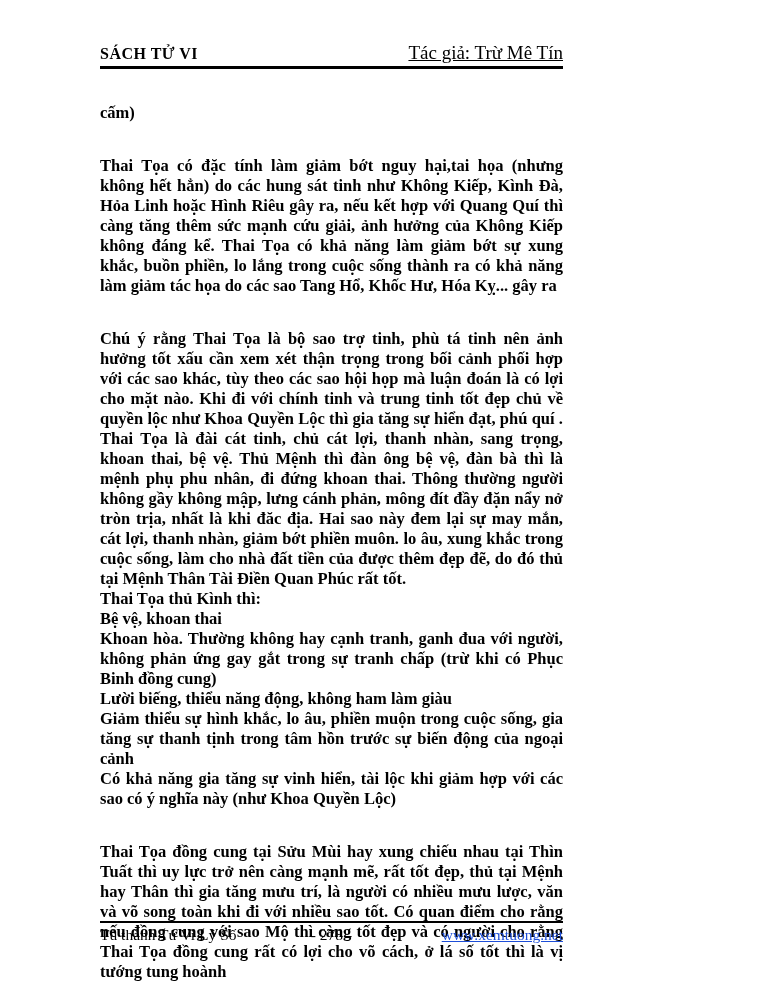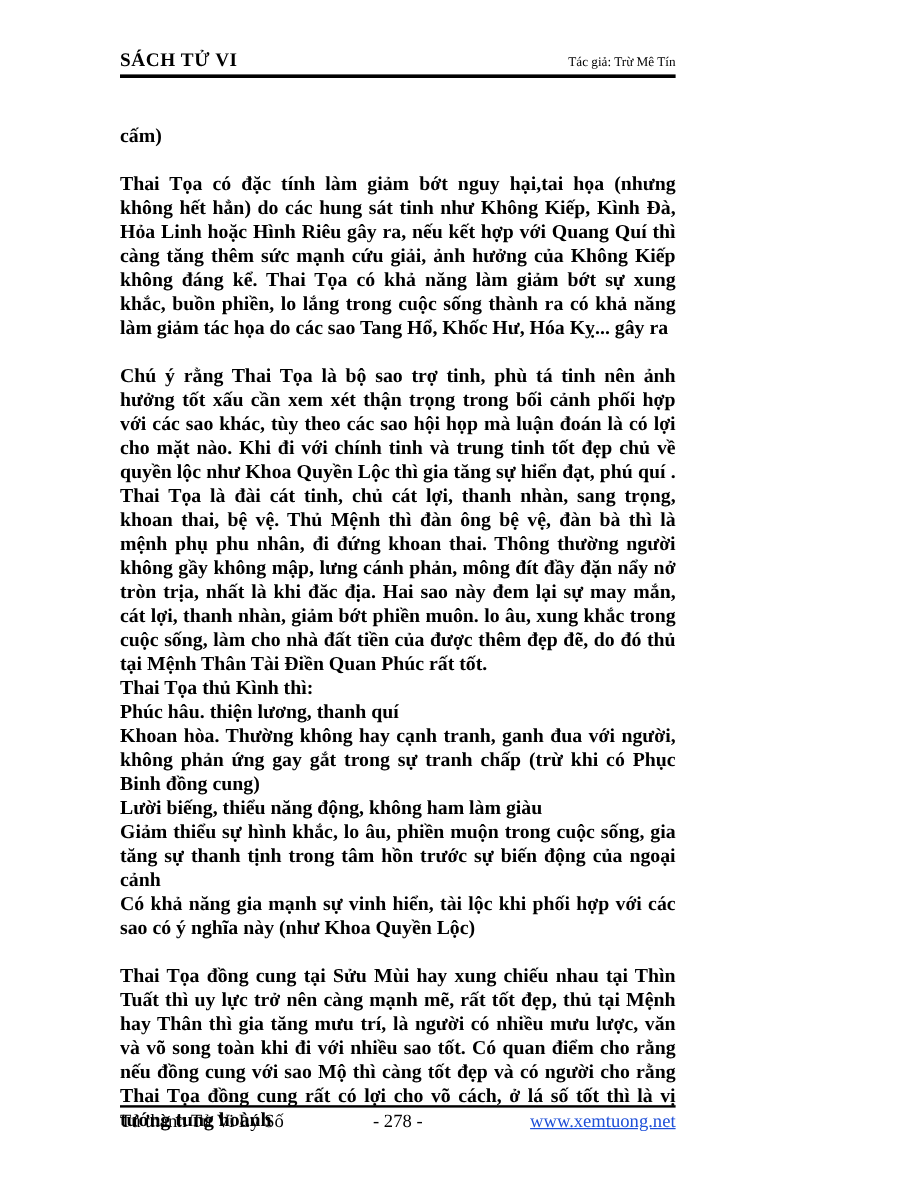--- a/index.html
+++ b/index.html
@@ -27,21 +27,22 @@
     display: flex;
     justify-content: space-between;
     align-items: baseline;
   }
   .header-left {
     font-weight: bold;
     font-size: 16px;
     letter-spacing: 0.5px;
   }
   .header-right {
-    font-size: 11px;
+    font-size: 19px;
+    text-decoration: underline;
   }
   .header-rule {
     margin-top: 2px;
     height: 3px;
     background: #000000;
   }
   
   .body-text {
     position: absolute;
     left: 100px;
@@ -49,21 +50,21 @@
     top: 103px;
     font-size: 16.5px;
     line-height: 20px;
   }
   .body-text p {
     margin: 0;
     text-align: justify;
     font-weight: bold;
   }
   .body-text p.para {
-    margin-top: 20px;
+    margin-top: 33px;
   }
   .body-text p:first-child {
     margin-top: 0;
   }
   
   .footer {
     position: absolute;
     left: 100px;
     right: 79px;
     top: 921px;
@@ -98,25 +99,25 @@
       <span class="header-right">Tác giả: Trừ Mê Tín</span>
     </div>
     <div class="header-rule"></div>
   </div>
 
   <div class="body-text">
     <p class="para">cấm)</p>
     <p class="para">Thai Tọa có đặc tính làm giảm bớt nguy hại,tai họa (nhưng không hết hẳn) do các hung sát tinh như Không Kiếp, Kình Đà, Hỏa Linh hoặc Hình Riêu gây ra, nếu kết hợp với Quang Quí thì càng tăng thêm sức mạnh cứu giải, ảnh hưởng của Không Kiếp không đáng kể. Thai Tọa có khả năng làm giảm bớt sự xung khắc, buồn phiền, lo lắng trong cuộc sống thành ra có khả năng làm giảm tác họa do các sao Tang Hổ, Khốc Hư, Hóa Kỵ... gây ra</p>
     <p class="para">Chú ý rằng Thai Tọa là bộ sao trợ tinh, phù tá tinh nên ảnh hưởng tốt xấu cần xem xét thận trọng trong bối cảnh phối hợp với các sao khác, tùy theo các sao hội họp mà luận đoán là có lợi cho mặt nào. Khi đi với chính tinh và trung tinh tốt đẹp chủ về quyền lộc như Khoa Quyền Lộc thì gia tăng sự hiển đạt, phú quí . Thai Tọa là đài cát tinh, chủ cát lợi, thanh nhàn, sang trọng, khoan thai, bệ vệ. Thủ Mệnh thì đàn ông bệ vệ, đàn bà thì là mệnh phụ phu nhân, đi đứng khoan thai. Thông thường người không gầy không mập, lưng cánh phản, mông đít đầy đặn nẩy nở tròn trịa, nhất là khi đăc địa. Hai sao này đem lại sự may mắn, cát lợi, thanh nhàn, giảm bớt phiền muôn. lo âu, xung khắc trong cuộc sống, làm cho nhà đất tiền của được thêm đẹp đẽ, do đó thủ tại Mệnh Thân Tài Điền Quan Phúc rất tốt.</p>
     <p class="line">Thai Tọa thủ Kình thì:</p>
-    <p class="line">Phúc hâu. thiện lương, thanh quí</p>
+    <p class="line">Bệ vệ, khoan thai</p>
     <p class="line">Khoan hòa. Thường không hay cạnh tranh, ganh đua với người, không phản ứng gay gắt trong sự tranh chấp (trừ khi có Phục Binh đồng cung)</p>
     <p class="line">Lười biếng, thiểu năng động, không ham làm giàu</p>
     <p class="line">Giảm thiểu sự hình khắc, lo âu, phiền muộn trong cuộc sống, gia tăng sự thanh tịnh trong tâm hồn trước sự biến động của ngoại cảnh</p>
-    <p class="line">Có khả năng gia mạnh sự vinh hiển, tài lộc khi phối hợp với các sao có ý nghĩa này (như Khoa Quyền Lộc)</p>
+    <p class="line">Có khả năng gia tăng sự vinh hiển, tài lộc khi giảm hợp với các sao có ý nghĩa này (như Khoa Quyền Lộc)</p>
     <p class="para">Thai Tọa đồng cung tại Sửu Mùi hay xung chiếu nhau tại Thìn Tuất thì uy lực trở nên càng mạnh mẽ, rất tốt đẹp, thủ tại Mệnh hay Thân thì gia tăng mưu trí, là người có nhiều mưu lược, văn và võ song toàn khi đi với nhiều sao tốt. Có quan điểm cho rằng nếu đồng cung với sao Mộ thì càng tốt đẹp và có người cho rằng Thai Tọa đồng cung rất có lợi cho võ cách, ở lá số tốt thì là vị tướng tung hoành</p>
   </div>
 
   <div class="footer">
     <div class="footer-rule"></div>
     <div class="footer-row">
       <span class="footer-left">Tủ thành Tử Vi Lý Số</span>
       <span class="footer-center">- 278 -</span>
       <span class="footer-right">
         <a href="#">www.xemtuong.net</a>

